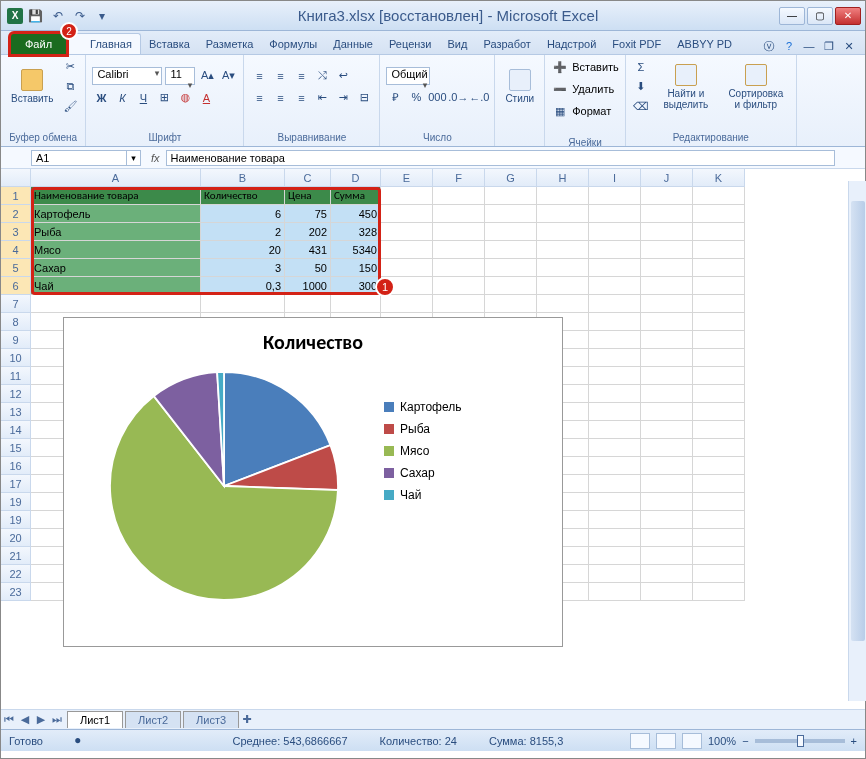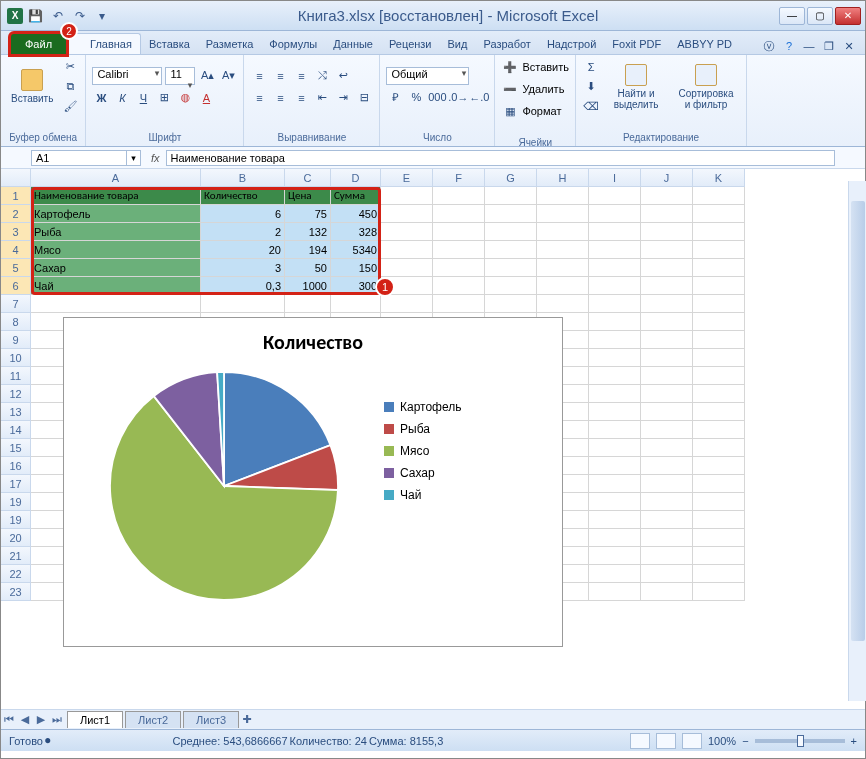--- a/index.html
+++ b/index.html
@@ -67,21 +67,21 @@
 .leg-item { display: flex; align-items: center; gap: 6px; font-size: 12px; padding: 4px 0; font-family: Calibri, sans-serif; }
 .leg-sw { width: 10px; height: 10px; }
 
 
 .sheettabs { height: 20px; background: #e8f0fb; display: flex; align-items: center; border-top: 1px solid #c9d8ec; font-size: 11px; }
 .stbtn { width: 16px; height: 16px; display: flex; align-items: center; justify-content: center; color: #4a6a9a; }
 .stab { padding: 2px 12px; background: #fff; border: 1px solid #999; border-bottom: none; margin-left: 2px; }
 .stab.inact { background: #d5e2f3; color: #4a6a9a; }
 
 
-.status { height: 22px; background: linear-gradient(#e2ecf9, #cddff3); display: flex; align-items: center; font-size: 11px; color: #2a4d7f; padding: 0 8px; gap: 2px; border-top: 1px solid #9db6d7; }
+.status { height: 22px; background: linear-gradient(#e2ecf9, #cddff3); display: flex; align-items: center; font-size: 11px; color: #2a4d7f; padding: 0 8px; gap: 32px; border-top: 1px solid #9db6d7; }
 .status .right { margin-left: auto; display: flex; align-items: center; gap: 6px; }
 .viewbtn { width: 20px; height: 16px; background: #f5f9ff; border: 1px solid #a7bdd9; }
 .zoom-slider { width: 90px; height: 4px; background: #a7bdd9; position: relative; }
 .zoom-thumb { position: absolute; left: 42px; top: -4px; width: 7px; height: 12px; background: #f5f9ff; border: 1px solid #4a6a9a; }
 
 .vscroll { position: absolute; right: 0; top: 181px; width: 18px; height: 520px; background: #e8f0fb; border-left: 1px solid #c9d8ec; }
 .vscroll .thumb { width: 14px; height: 440px; background: linear-gradient(90deg,#d5e2f3,#b8cde8); margin: 20px auto; border-radius: 2px; }
 </style>
 </head>
 <body>
@@ -189,31 +189,40 @@
           <div class="ib">⇥</div>
           <div class="ib">⊟</div>
         </div>
       </div>
     </div>
     <div class="group-label">Выравнивание</div>
   </div>
   <div class="group">
     <div class="group-body">
       <div class="mini-col">
-        <div class="combo" style="width:83px">Общий</div>
+        <div class="combo" style="width:44px">Общий</div>
         <div class="mini-row">
           <div class="ib">₽</div>
           <div class="ib">%</div>
           <div class="ib">000</div>
           <div class="ib">.0→</div>
           <div class="ib">←.0</div>
         </div>
       </div>
     </div>
     <div class="group-label">Число</div>
+  </div>
+  <div class="group">
+    <div class="group-body">
+      <div class="big-btn">
+        <div class="ic" style="background:#e8f0fb;border-color:#a7bdd9"></div>
+        <span>Стили</span>
+      </div>
+    </div>
+    <div class="group-label">&nbsp;</div>
   </div>
   <div class="group">
     <div class="group-body">
       <div class="mini-col">
         <div class="mini-row">
             <div class="ib">➕</div>
             <span>Вставить</span>
           </div>
         <div class="mini-row">
             <div class="ib">➖</div>
@@ -287,33 +296,33 @@
       <div class="cell"></div>
       <div class="cell"></div>
       <div class="cell"></div>
       <div class="cell"></div>
       <div class="cell"></div>
       <div class="cell"></div>
       <div class="cell"></div>
       <div class="rowhdr sel">3</div>
       <div class="cell nm">Рыба</div>
       <div class="cell val r">2</div>
-      <div class="cell val r">132</div>
+      <div class="cell val r">202</div>
       <div class="cell val r">328</div>
       <div class="cell"></div>
       <div class="cell"></div>
       <div class="cell"></div>
       <div class="cell"></div>
       <div class="cell"></div>
       <div class="cell"></div>
       <div class="cell"></div>
       <div class="rowhdr sel">4</div>
       <div class="cell nm">Мясо</div>
       <div class="cell val r">20</div>
-      <div class="cell val r">194</div>
+      <div class="cell val r">431</div>
       <div class="cell val r">5340</div>
       <div class="cell"></div>
       <div class="cell"></div>
       <div class="cell"></div>
       <div class="cell"></div>
       <div class="cell"></div>
       <div class="cell"></div>
       <div class="cell"></div>
       <div class="rowhdr sel">5</div>
       <div class="cell nm">Сахар</div>

